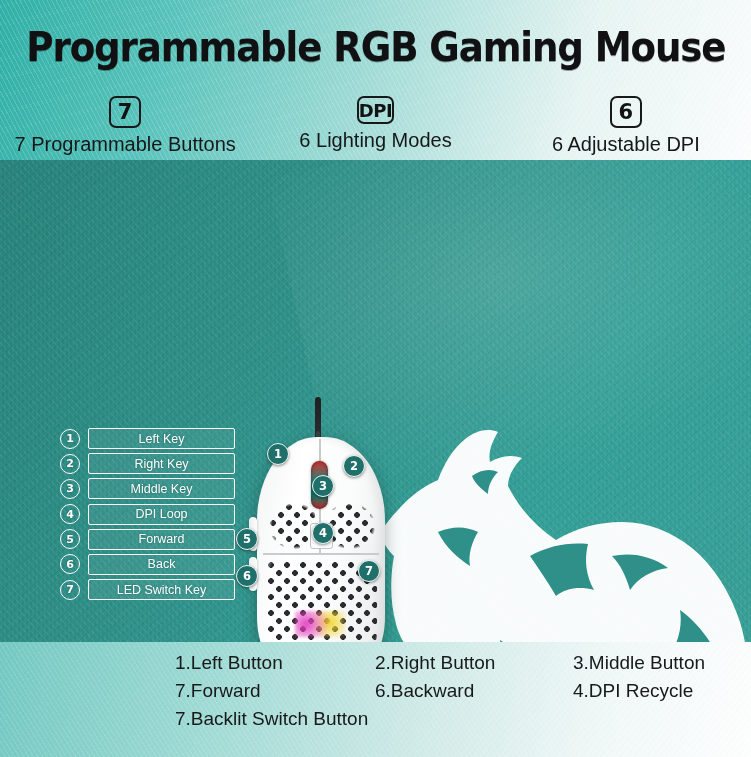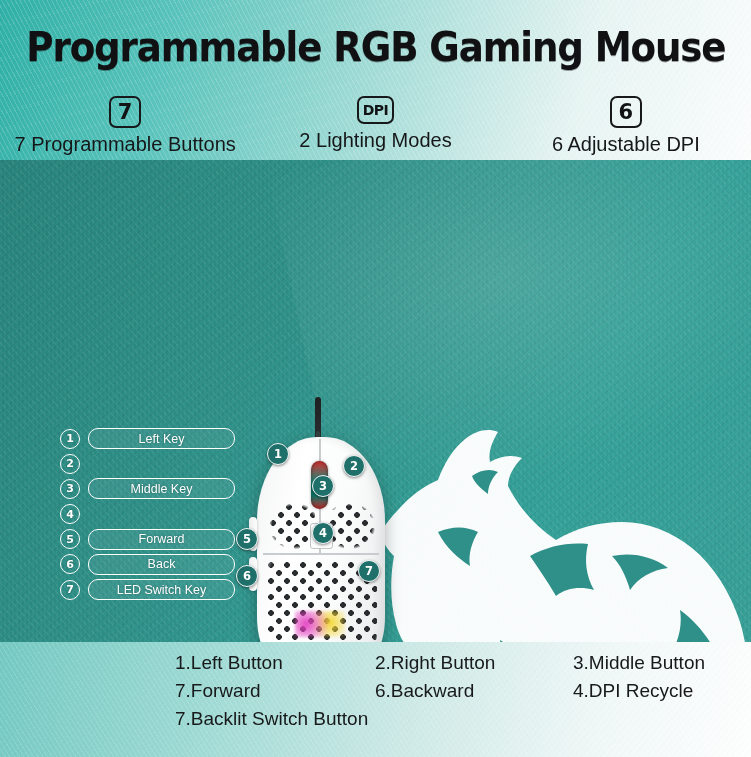--- a/index.html
+++ b/index.html
@@ -14,21 +14,21 @@
                      repeating-linear-gradient(-56deg,rgba(0,0,0,.05) 0 1px,rgba(0,0,0,0) 1px 5px);}
   .title{position:absolute;left:0;top:24px;width:751px;text-align:center;
     font-family:"DejaVu Sans",sans-serif;font-weight:bold;font-size:40px;letter-spacing:-1.2px;
     color:#111113;transform:scaleX(.93);transform-origin:50% 50%;
     text-shadow:0 1px 0 rgba(0,0,0,.35);white-space:nowrap;}
   .feat-row{position:absolute;left:0;top:96px;width:751px;height:60px;display:flex;}
   .feat{flex:1 1 0;display:flex;flex-direction:column;align-items:center;justify-content:flex-start;}
   .badge{border:2px solid #17181a;border-radius:7px;color:#121315;background:transparent;
     display:flex;align-items:center;justify-content:center;font-family:"DejaVu Sans",sans-serif;font-weight:bold;}
   .badge.num{width:28px;height:29px;font-size:21px;}
-  .badge.dpi{width:33px;height:24px;font-size:14px;letter-spacing:-.5px;}
+  .badge.dpi{width:33px;height:24px;font-size:18px;letter-spacing:-.5px;}
   .feat-label{margin-top:5px;font-size:20px;color:#161719;white-space:nowrap;
     font-family:"Liberation Sans",sans-serif;}
 
   
   .stage{position:absolute;left:0;top:160px;width:751px;height:482px;overflow:hidden;
     background:linear-gradient(110deg,#2d8f87 0%,#2f9view 0%,#2e9088 34%,#34a096 70%,#3aa9a0 100%);}
   .stage-base{position:absolute;inset:0;background:#2e9088;
     background-image:linear-gradient(118deg,#27837b 0%,#2e9189 38%,#33a097 72%,#379f97 100%);}
   .pad-texture{position:absolute;inset:0;opacity:.30;
     background-image:repeating-linear-gradient(48deg,rgba(255,255,255,.22) 0 1px,rgba(255,255,255,0) 1px 5px),
@@ -41,21 +41,21 @@
   
   .wolf{position:absolute;left:380px;top:150px;width:380px;height:500px;opacity:.97;}
 
   
   .legend{position:absolute;left:60px;top:268px;width:175px;}
   .leg-row{display:flex;align-items:center;height:21px;margin-bottom:4.2px;}
   .leg-num{width:18px;height:18px;border-radius:50%;border:1.6px solid #ffffff;color:#ffffff;
     font-size:11px;font-weight:bold;display:flex;align-items:center;justify-content:center;
     font-family:"DejaVu Sans",sans-serif;flex:0 0 auto;margin-right:8px;
     text-shadow:0 0 2px rgba(0,0,0,.35);}
-  .leg-pill{flex:1 1 auto;height:19px;border:1.4px solid #ffffff;border-radius:10px;
+  .leg-pill{flex:1 1 auto;height:19px;border:1.4px solid #ffffff;border-radius:2px;
     background:rgba(255,255,255,.06);color:#ffffff;font-size:12.5px;
     display:flex;align-items:center;justify-content:center;white-space:nowrap;
     font-family:"Liberation Sans",sans-serif;text-shadow:0 0 2px rgba(0,0,0,.35);}
 
   
   .mouse-top{position:absolute;left:243px;top:245px;width:155px;height:290px;}
   .cable-top{position:absolute;left:72px;top:-8px;width:6px;height:44px;
     background:linear-gradient(180deg,#1d1f21,#2c2f31);border-radius:3px;}
   .cable-top:after{content:"";position:absolute;left:1px;top:34px;width:4px;height:22px;
     background:#3b4042;border-radius:2px;}
@@ -120,21 +120,21 @@
 
     <div class="feat-row">
 
       <div class="feat">
         <div class="badge num">7</div>
         <div class="feat-label">7 Programmable Buttons</div>
       </div>
 
       <div class="feat">
         <div class="badge dpi">DPI</div>
-        <div class="feat-label">2 Lighting Modes</div>
+        <div class="feat-label">6 Lighting Modes</div>
       </div>
 
       <div class="feat">
         <div class="badge num">6</div>
         <div class="feat-label">6 Adjustable DPI</div>
       </div>
 
     </div>
   </div>
 
@@ -168,27 +168,29 @@
       </g>
     </svg>
 
     <div class="legend">
       <div class="leg-row">
         <div class="leg-num">1</div>
         <div class="leg-pill">Left Key</div>
       </div>
       <div class="leg-row">
         <div class="leg-num">2</div>
+        <div class="leg-pill">Right Key</div>
       </div>
       <div class="leg-row">
         <div class="leg-num">3</div>
         <div class="leg-pill">Middle Key</div>
       </div>
       <div class="leg-row">
         <div class="leg-num">4</div>
+        <div class="leg-pill">DPI Loop</div>
       </div>
       <div class="leg-row">
         <div class="leg-num">5</div>
         <div class="leg-pill">Forward</div>
       </div>
       <div class="leg-row">
         <div class="leg-num">6</div>
         <div class="leg-pill">Back</div>
       </div>
       <div class="leg-row">

